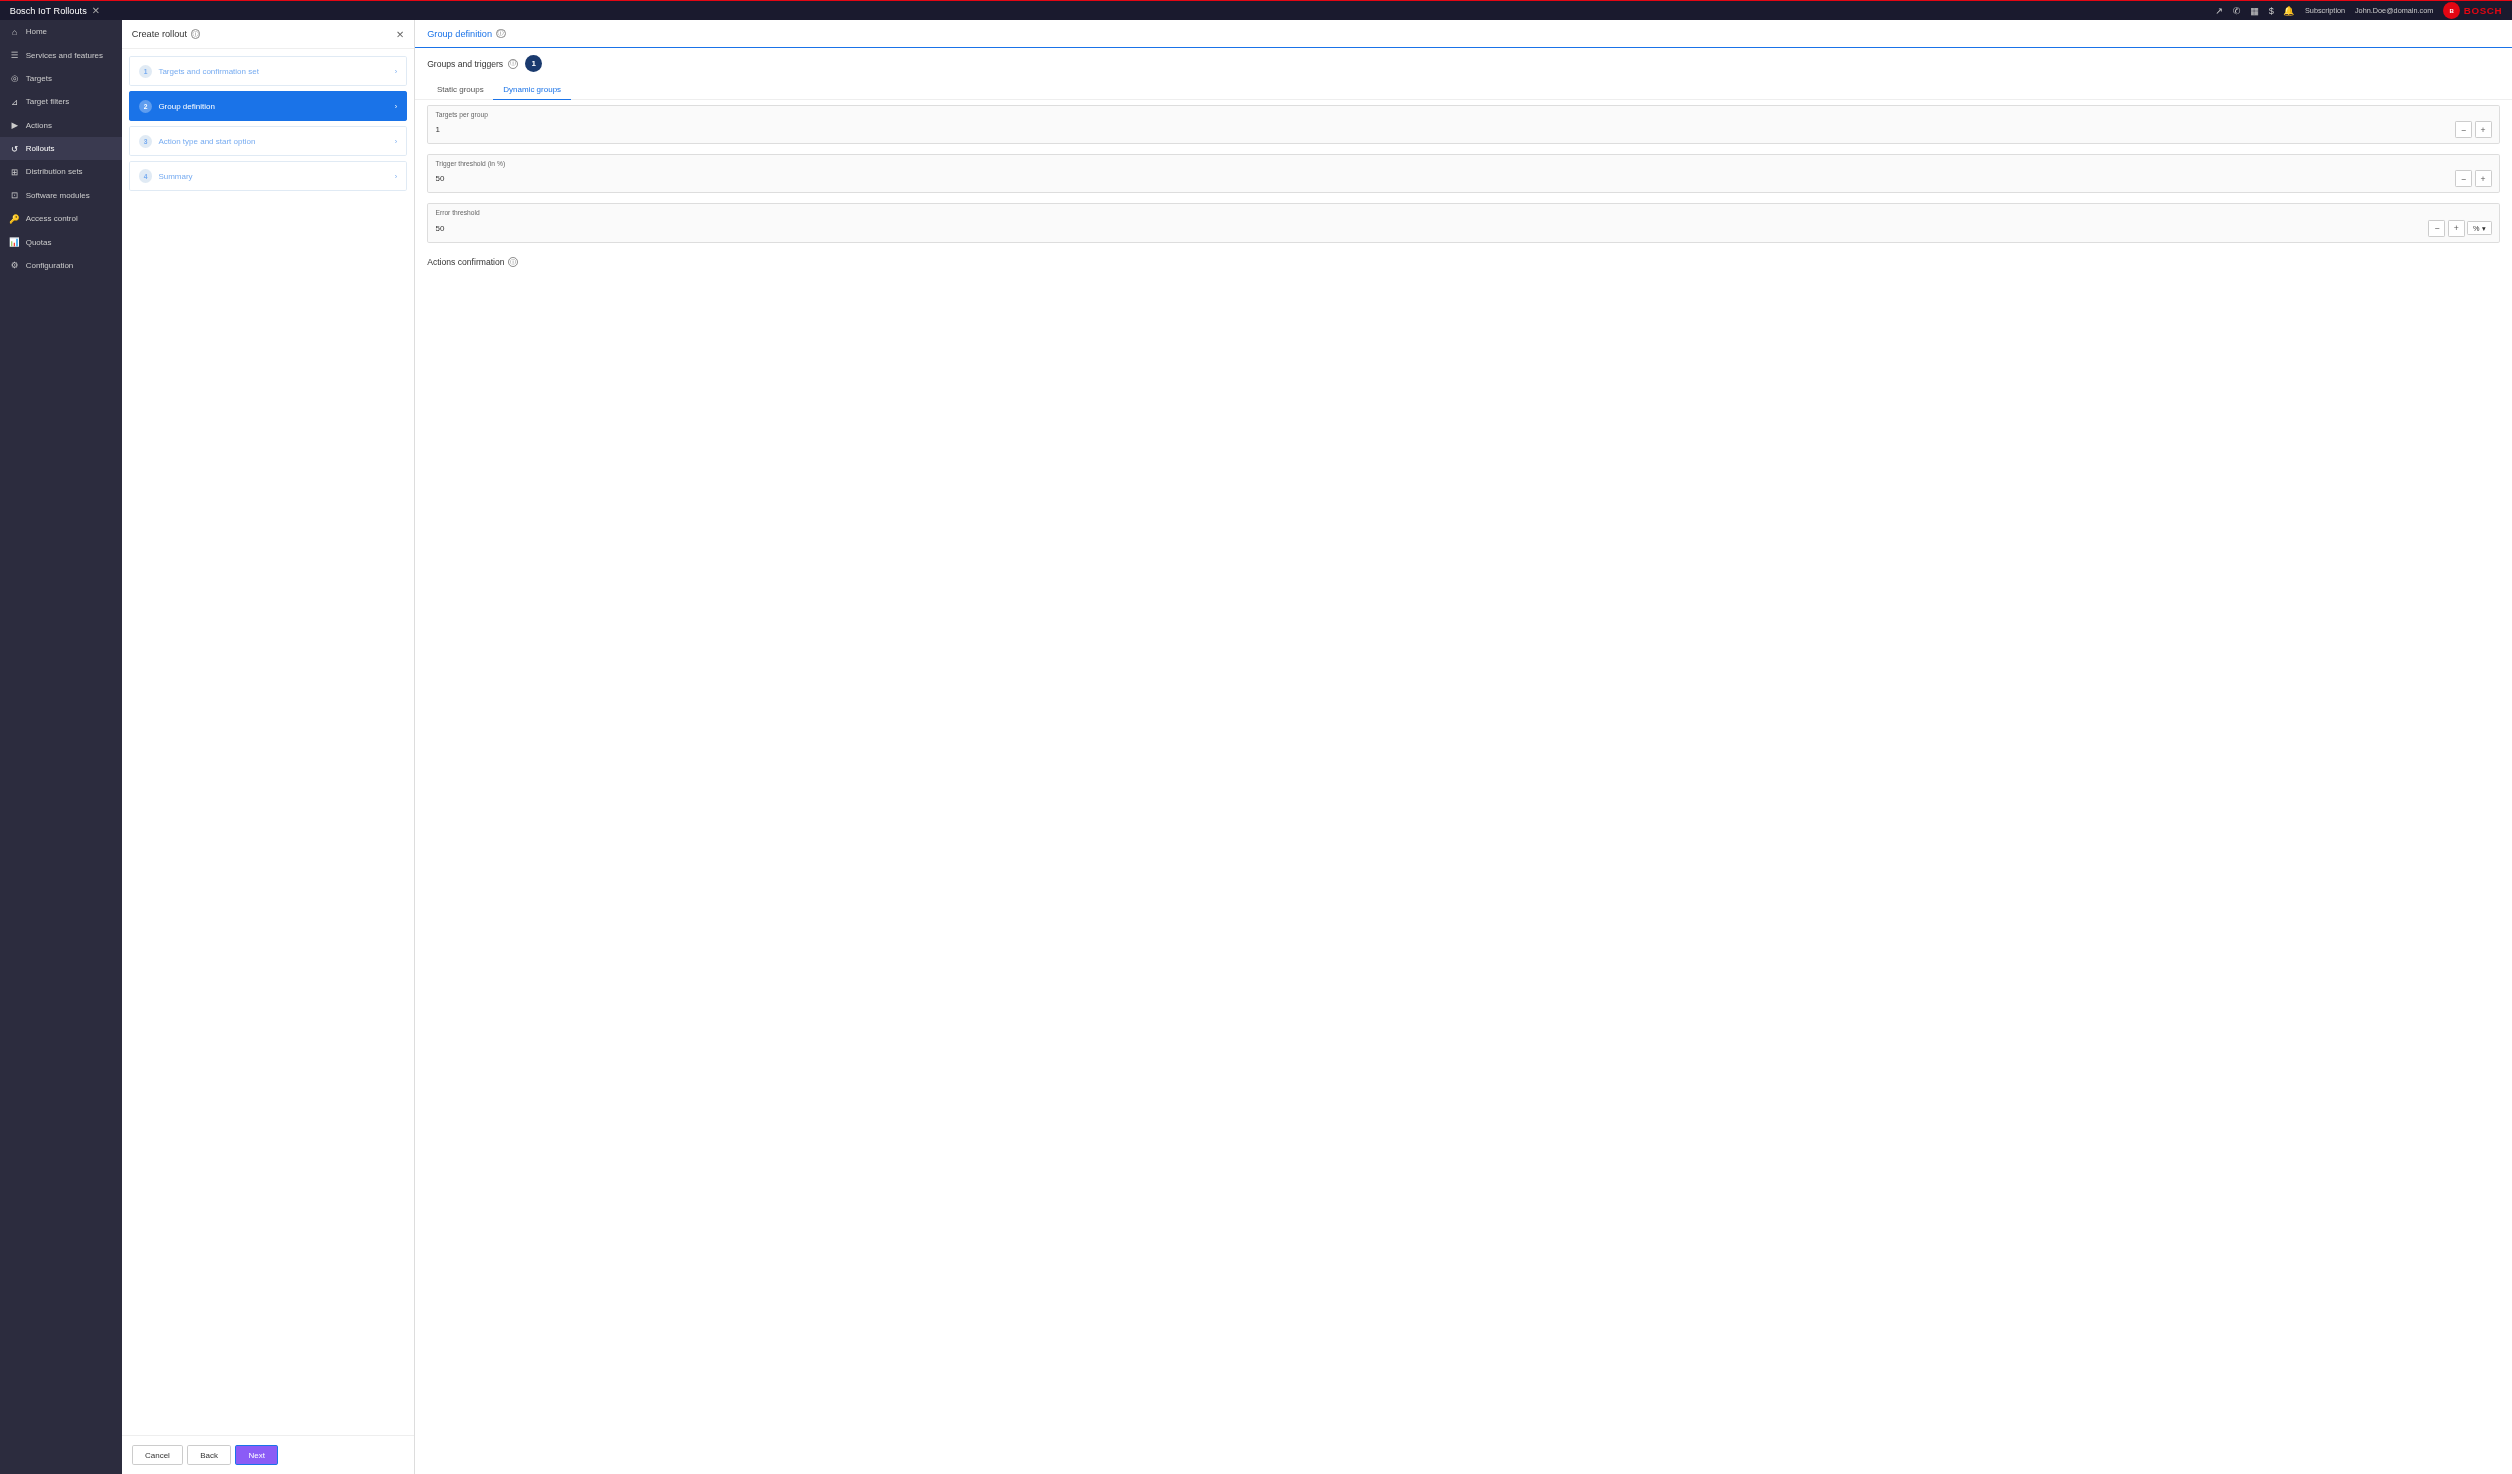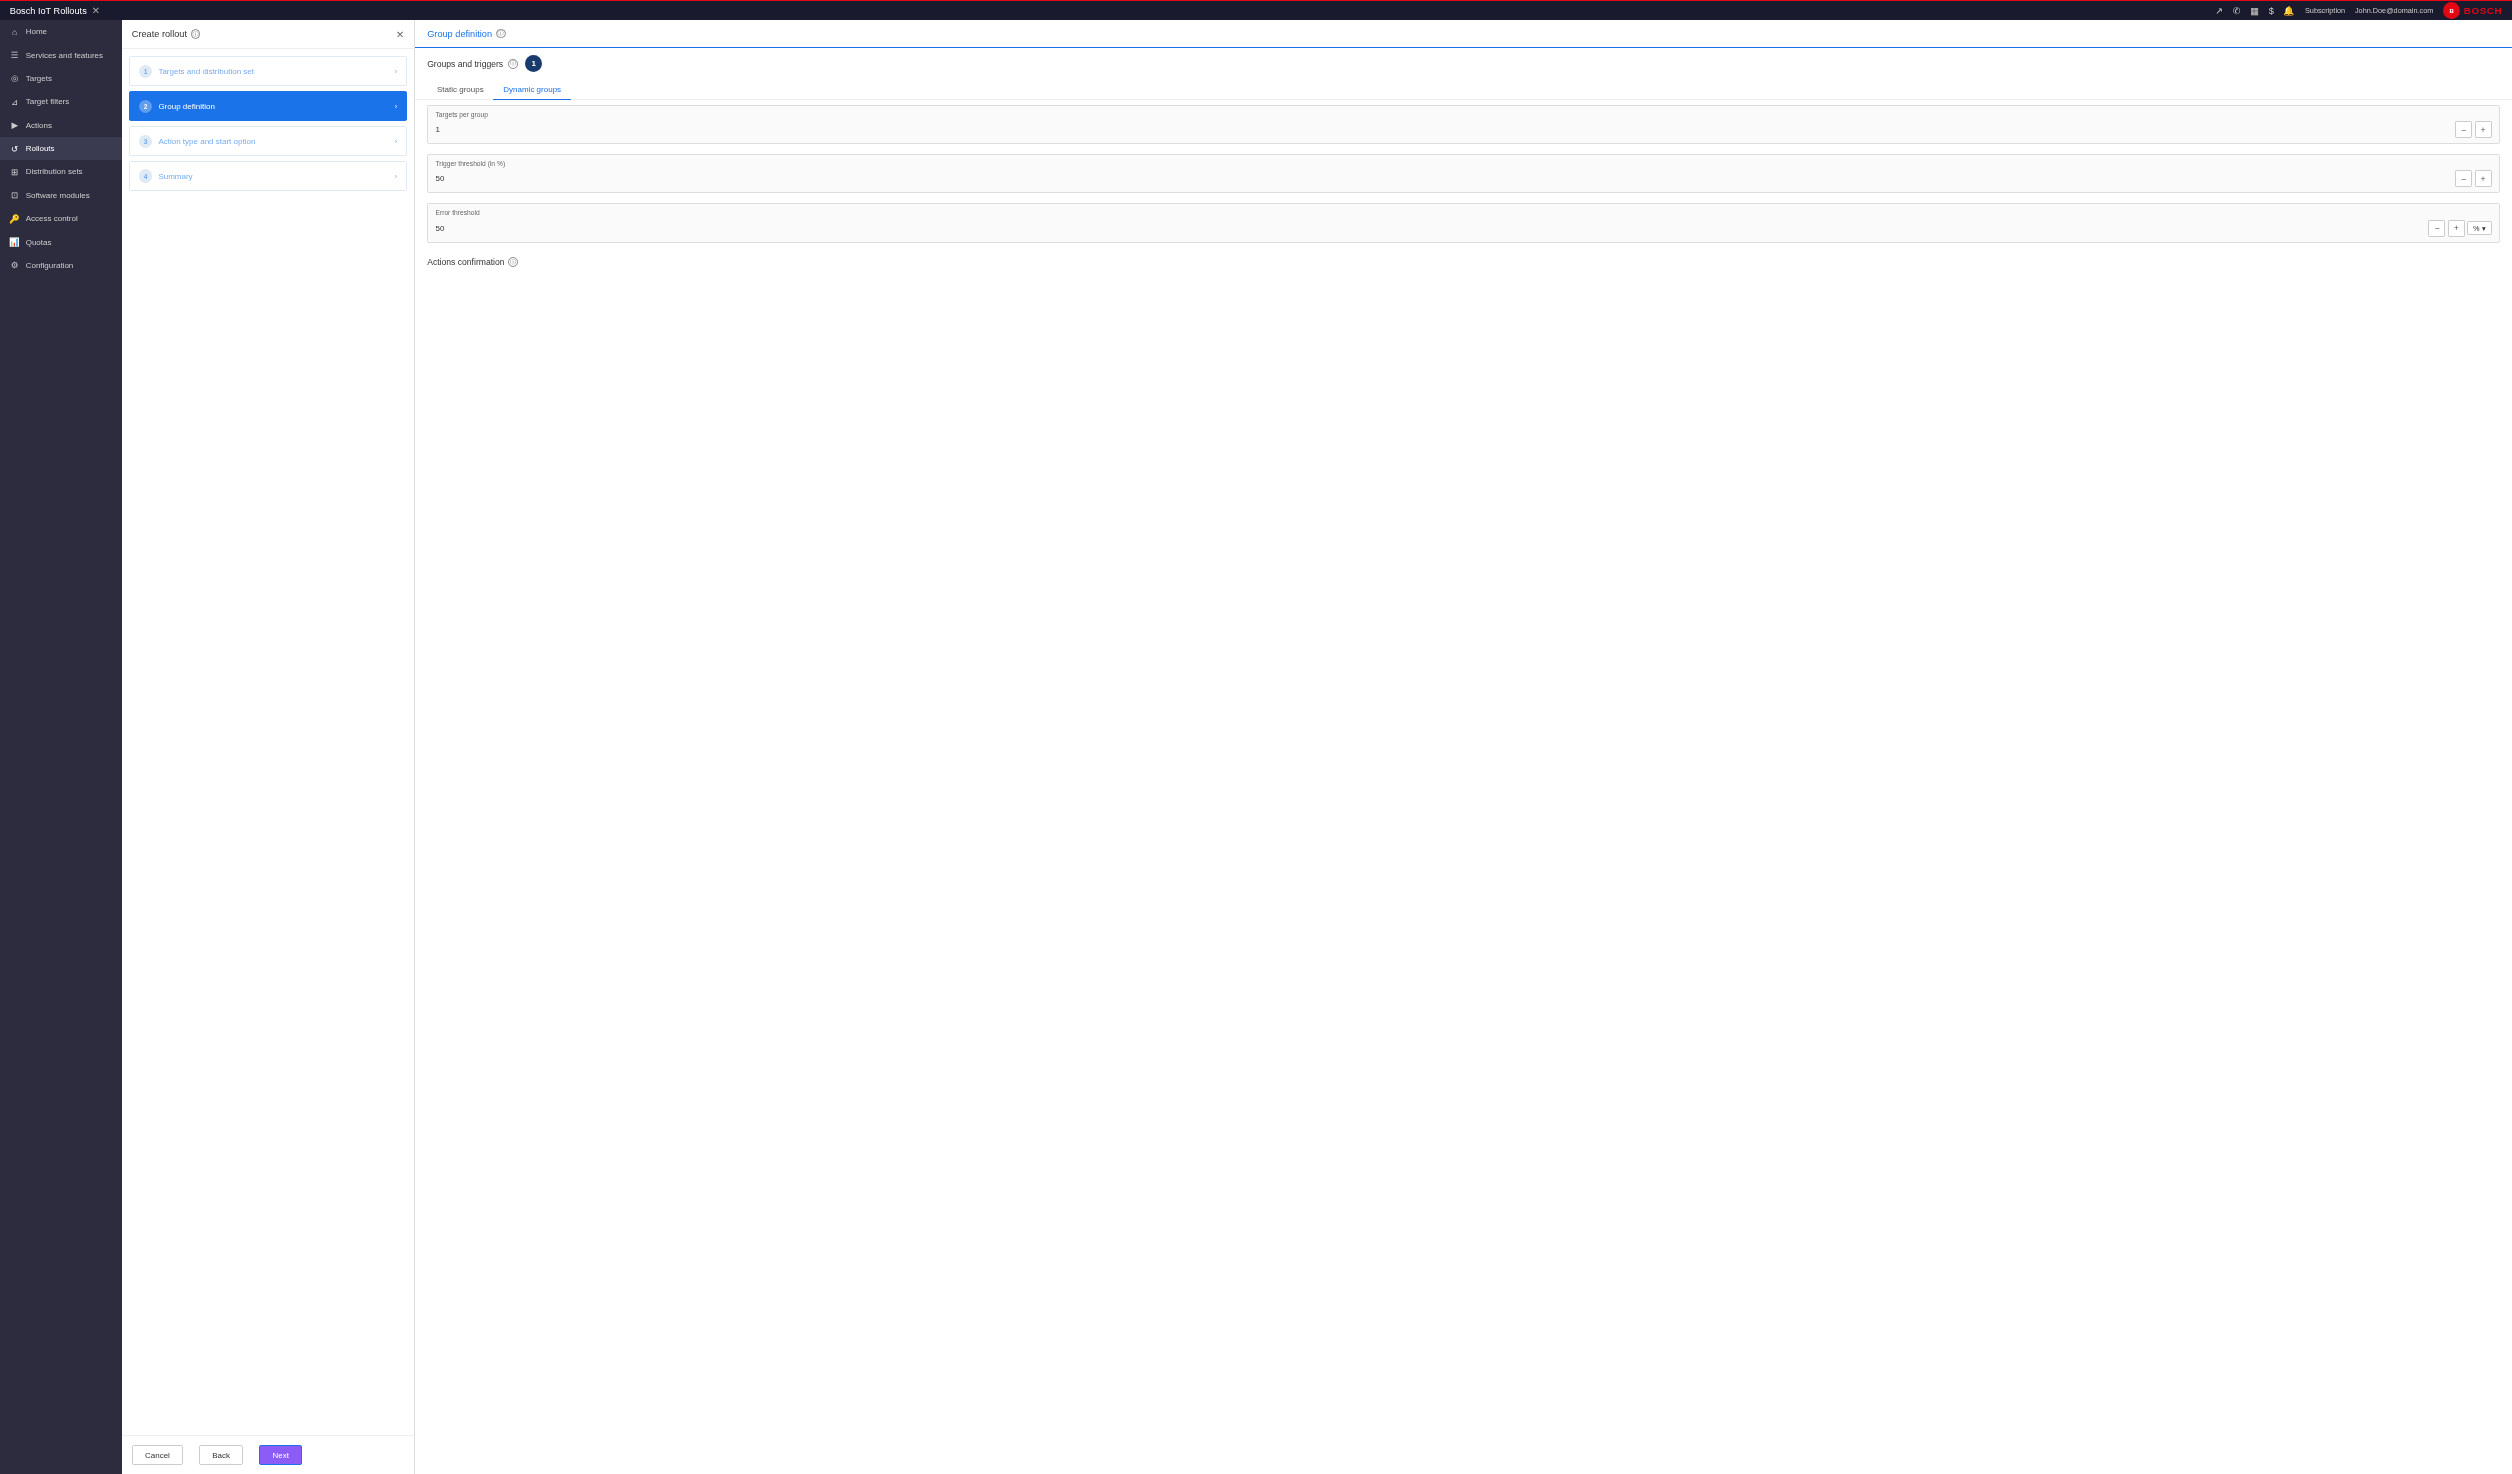--- a/index.html
+++ b/index.html
@@ -65,21 +65,21 @@
       display: flex; align-items: center; justify-content: center;
       font-size: 6.7px; font-weight: bold; color: #1a73e8; flex-shrink: 0;
     }
     .step-item.active .step-number { background: rgba(255,255,255,0.3); color: #fff; }
     .step-label { font-size: 8px; color: #1a73e8; flex: 1; }
     .step-arrow { color: #1a73e8; font-size: 7.3px; }
     .step-item.active .step-arrow { color: #fff; }
 
     .wizard-footer {
       padding: 8.6px 9.8px; border-top: 0.6px solid #eee;
-      display: flex; gap: 16px;
+      display: flex; gap: 4px;
     }
     .btn {
       padding: 4.9px 12.2px; border-radius: 1.8px; cursor: pointer;
       font-size: 8px; border: 0.6px solid #ccc; background: #fff; color: #333;
     }
     .btn-primary { background: #8b5cf6; color: #fff; border-color: #1a73e8; }
 
     
     .detail-panel { flex: 1; background: #fff; display: flex; flex-direction: column; overflow: auto; }
     .detail-header {
@@ -223,21 +223,21 @@
           <span>Create rollout</span>
           <span class="info-icon">ⓘ</span>
         </div>
         <span class="wizard-close">✕</span>
       </div>
 
       <div class="wizard-steps">
 
         <div class="step-item inactive">
           <div class="step-number">1</div>
-          <span class="step-label">Targets and distribution set</span>
+          <span class="step-label">Targets and confirmation set</span>
           <span class="step-arrow">›</span>
         </div>
 
         <div class="step-item active">
           <div class="step-number">2</div>
           <span class="step-label">Group definition</span>
           <span class="step-arrow">›</span>
         </div>
 
         <div class="step-item inactive">

